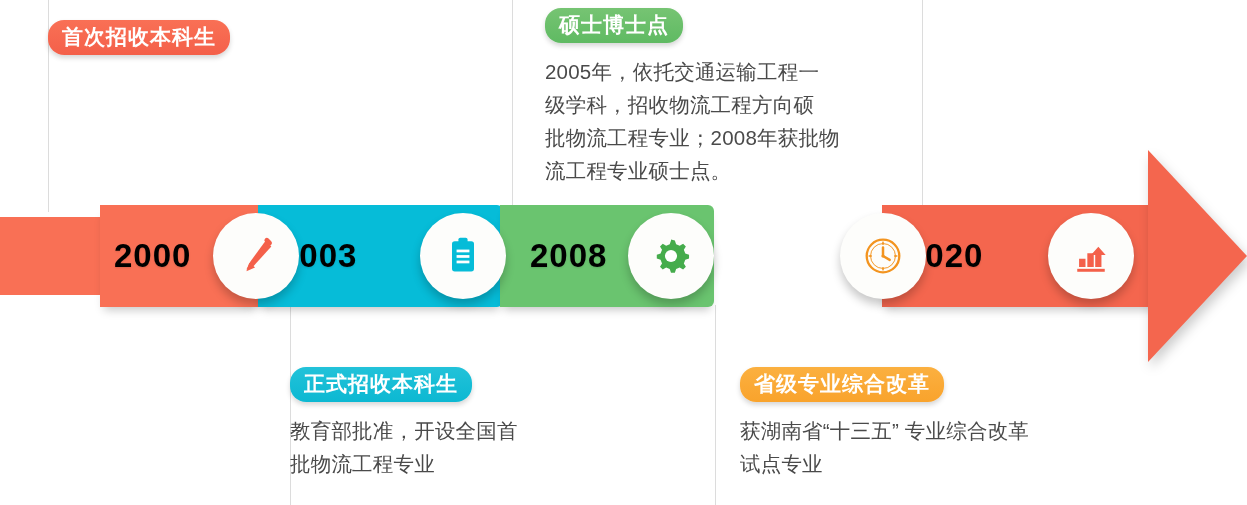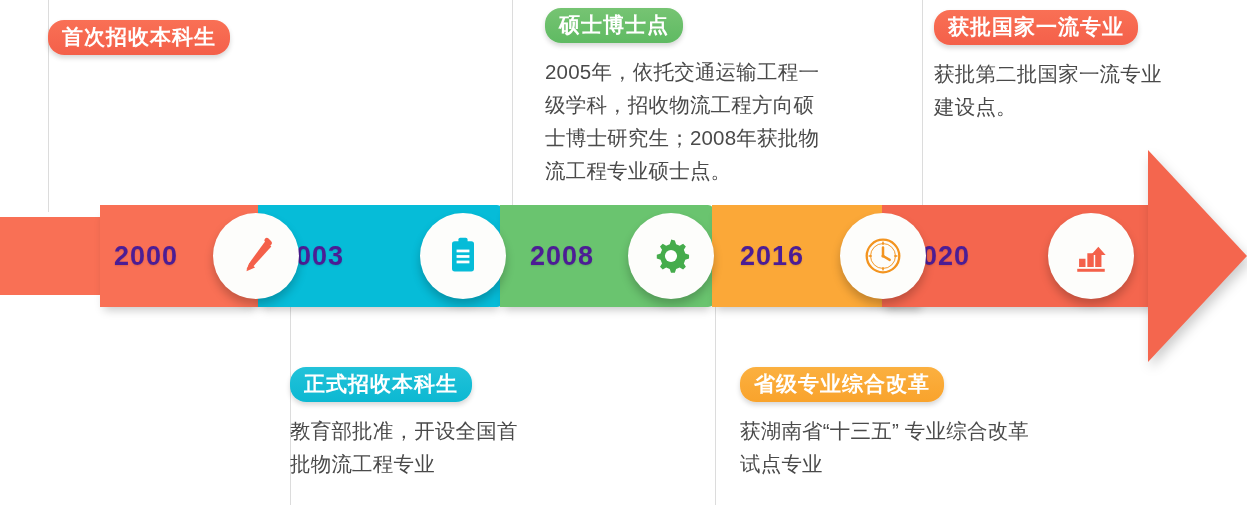--- a/index.html
+++ b/index.html
@@ -42,21 +42,21 @@
   }
 
   
   .band{position:absolute;left:0;top:205px;height:102px;width:1203px;}
   .seg{
     position:absolute;top:0;height:102px;
     box-shadow:0 7px 9px -4px rgba(0,0,0,0.22);
   }
   .seg .year{
     position:absolute;top:50%;transform:translateY(-50%);
-    color:#4c1d95;font-size:27px;font-weight:bold;letter-spacing:1px;
+    color:#000000;font-size:33px;font-weight:bold;letter-spacing:1px;
     text-shadow:0 1px 2px rgba(0,0,0,0.12);
   }
   .tail{position:absolute;left:0;top:12px;height:78px;width:110px;}
 
   
   .head{
     position:absolute;left:1148px;top:150px;
     width:0;height:0;
     border-top:106px solid transparent;
     border-bottom:106px solid transparent;
@@ -86,29 +86,24 @@
   <div class="connector" style="left:922px;top:0;height:212px;"></div>
 
   <div class="card" style="left:48px;top:20px;width:280px;">
     <div class="badge red">首次招收本科生</div>
   </div>
 
   <div class="card" style="left:533px;top:8px;width:360px;margin-left:12px;">
     <div class="badge green">硕士博士点</div>
     <div class="body-text">2005年，依托交通运输工程一
 级学科，招收物流工程方向硕
-士博士研究生；2008年获批物
+批物流工程专业；2008年获批物
 流工程专业硕士点。</div>
   </div>
 
-  <div class="card" style="left:934px;top:10px;width:290px;">
-    <div class="badge red">获批国家一流专业</div>
-    <div class="body-text">获批第二批国家一流专业
-建设点。</div>
-  </div>
 
   <div class="card" style="left:290px;top:367px;width:300px;">
     <div class="badge cyan">正式招收本科生</div>
     <div class="body-text">教育部批准，开设全国首
 批物流工程专业</div>
   </div>
 
   <div class="card" style="left:740px;top:367px;width:400px;">
     <div class="badge orange">省级专业综合改革</div>
     <div class="body-text">获湖南省“十三五” 专业综合改革
@@ -124,23 +119,20 @@
     </div>
 
     <div class="seg" style="left:258px;width:245px;background:#06bcd8;border-radius:0 6px 6px 0;">
       <span class="year" style="left:22px;">2003</span>
     </div>
 
     <div class="seg" style="left:500px;width:214px;background:#6ac46f;border-radius:0 6px 6px 0;">
       <span class="year" style="left:30px;">2008</span>
     </div>
 
-    <div class="seg" style="left:712px;width:213px;background:#fba838;border-radius:0 6px 6px 0;">
-      <span class="year" style="left:28px;">2016</span>
-    </div>
 
     <div class="seg" style="left:882px;width:280px;background:#f4664e;">
       <span class="year" style="left:24px;">2020</span>
     </div>
   </div>
 
   <div class="head"></div>
 
   <div class="icon-wrap" style="left:213px;">
     <span>

